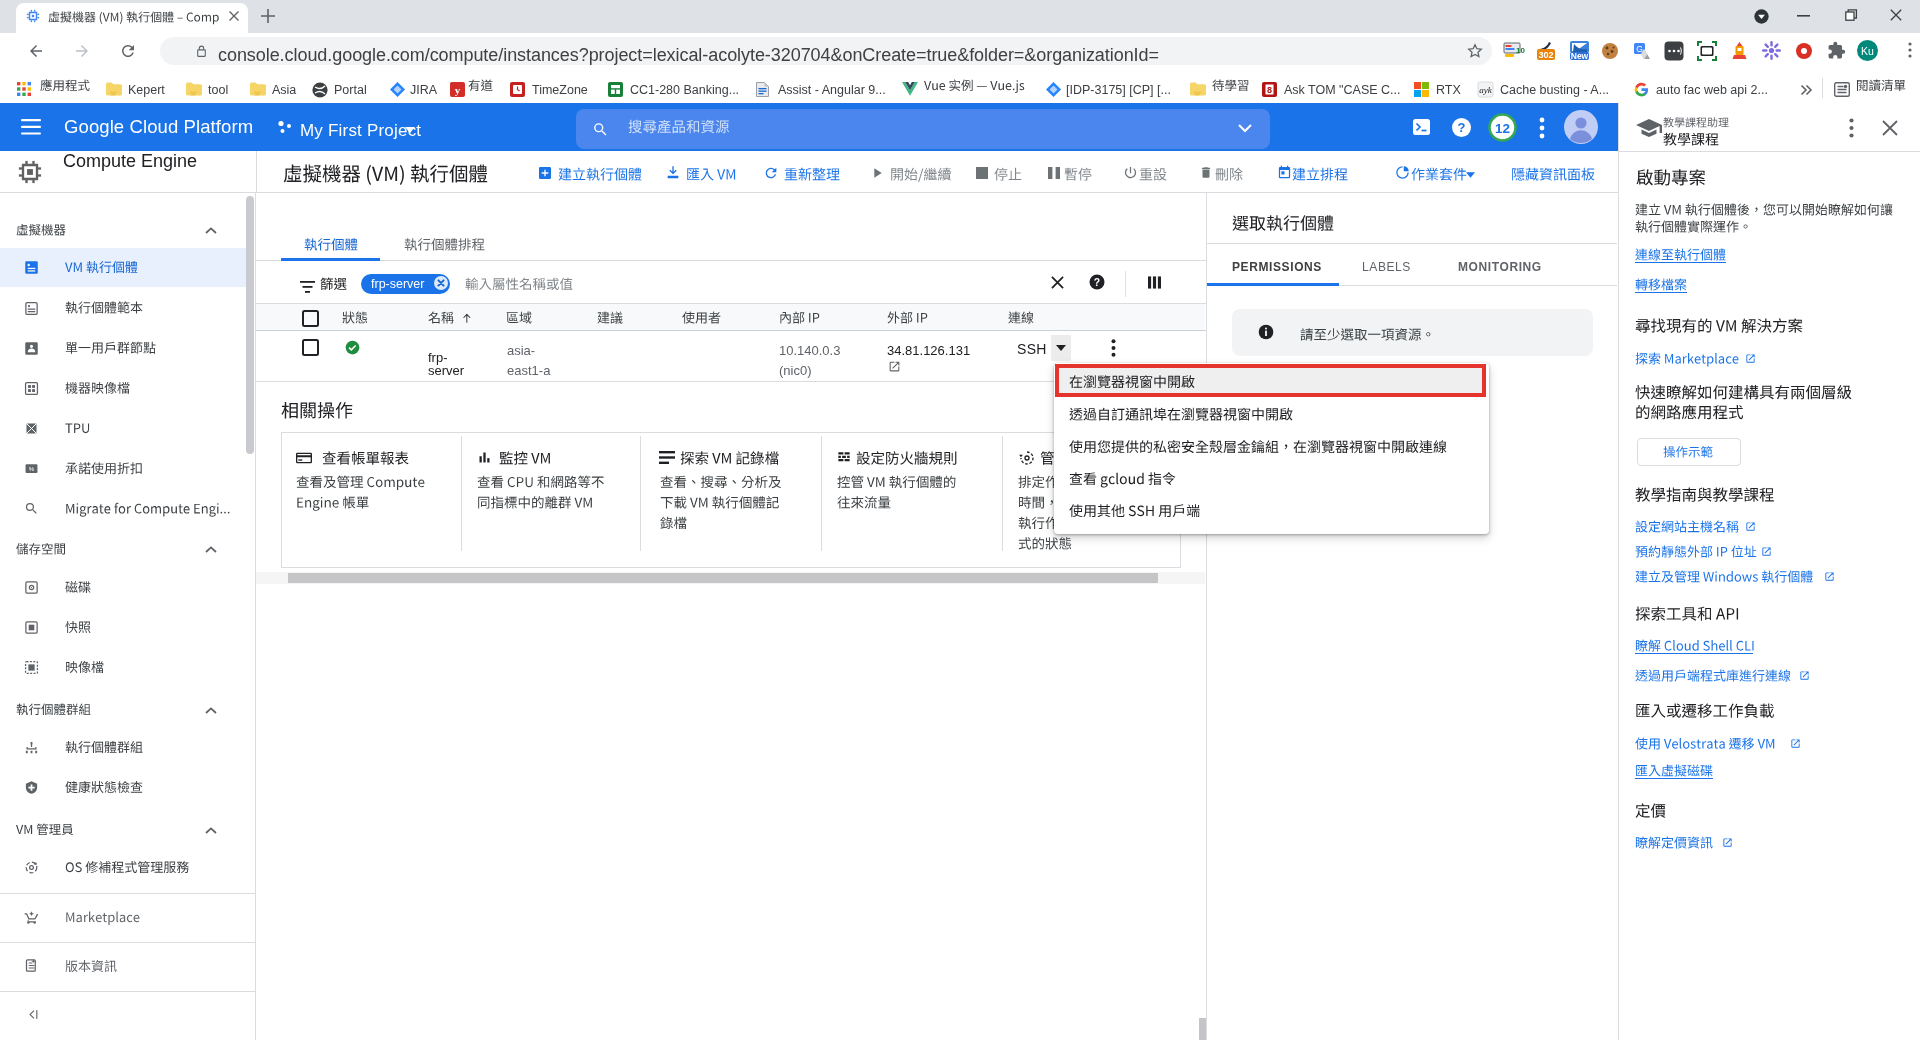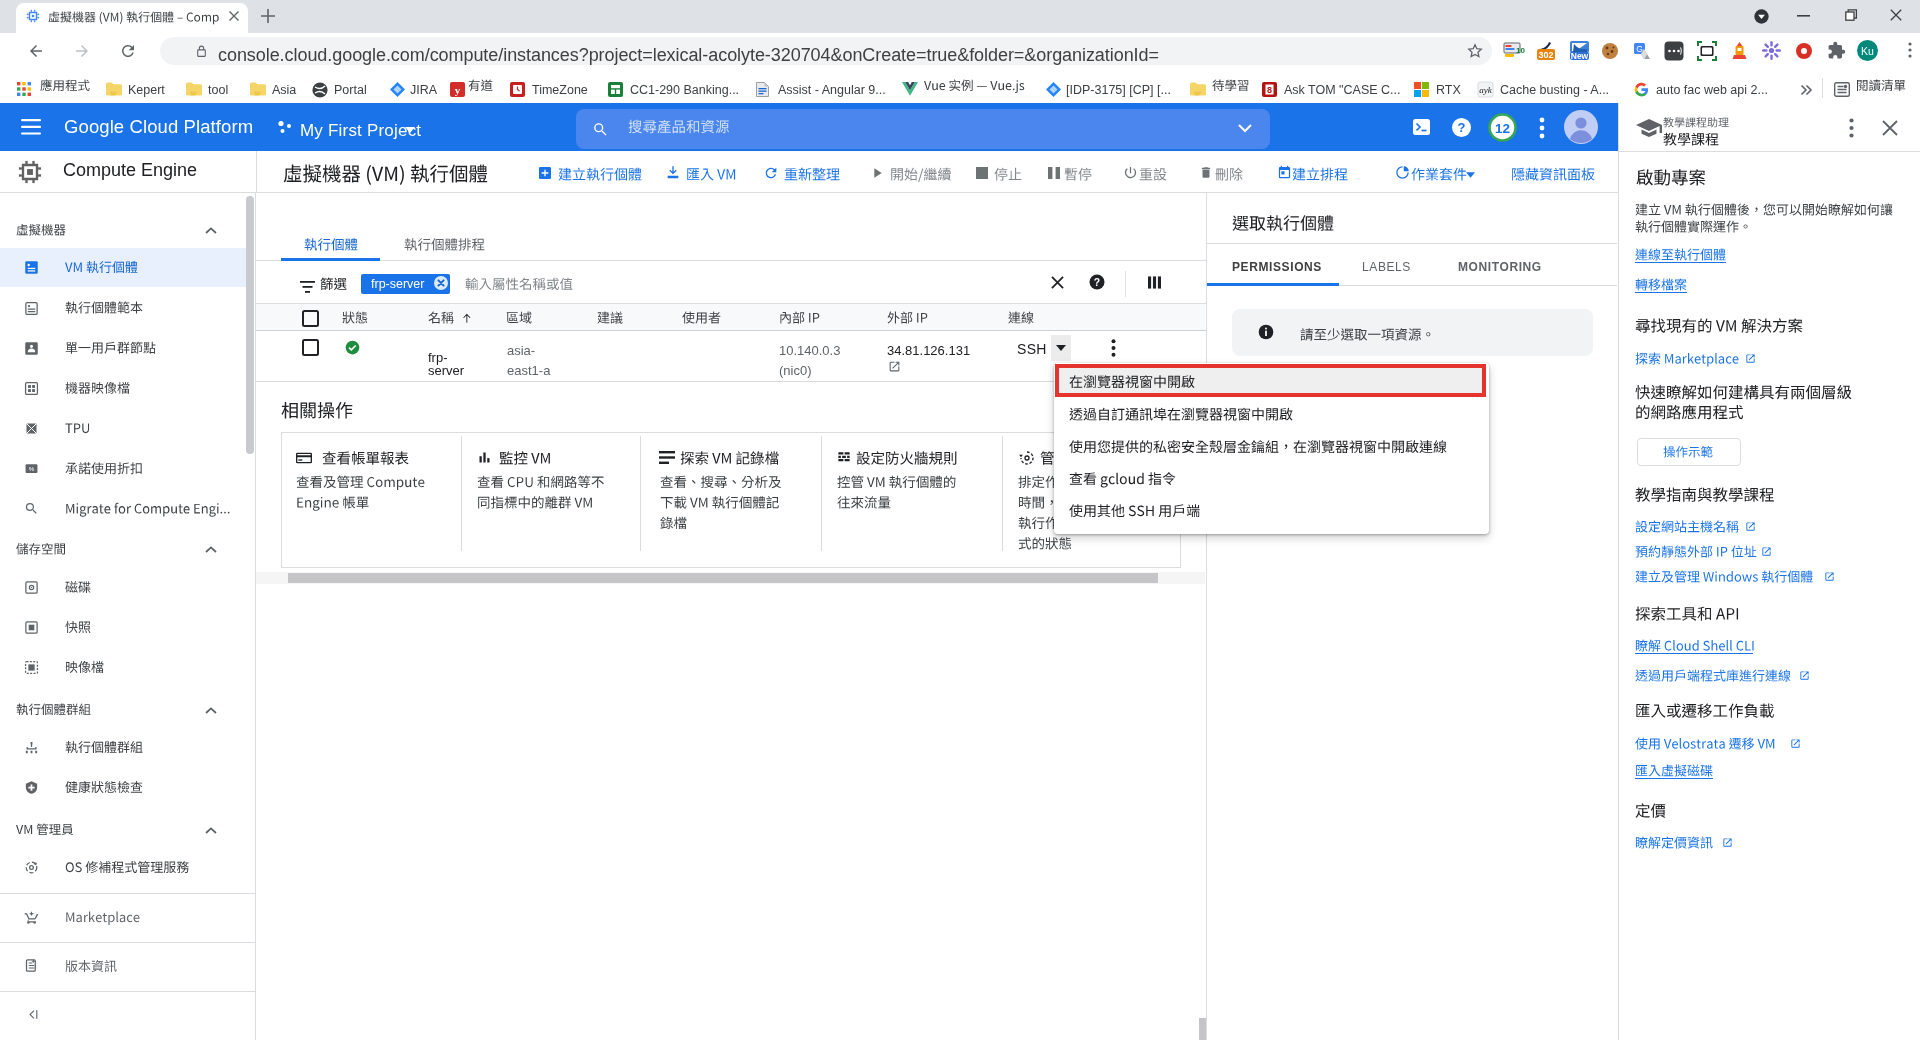--- a/index.html
+++ b/index.html
@@ -19,21 +19,21 @@
 #gsearch{left:576px;top:109px;width:694px;height:40px;border-radius:8px;background:#4a86ed}
 
 #toolbar{left:0;top:151px;width:1618px;height:42px;background:#fff;border-bottom:1px solid #dadce0}
 
 #sidebar{left:0;top:193px;width:256px;height:847px;background:#fff;border-right:1px solid #dadce0}
 #selnav{left:0;top:248px;width:248px;height:39px;background:#e8f0fe}
 .sep{position:absolute;left:0;width:255px;height:1px;background:#dadce0}
 
 #mainarea{left:256px;top:193px;width:950px;height:847px;background:#fff}
 .line{position:absolute;background:#dadce0}
-#chip{left:361px;top:274px;width:89px;height:20px;border-radius:2px;background:#1a73e8}
+#chip{left:361px;top:274px;width:89px;height:20px;border-radius:10px;background:#1a73e8}
 #chip span{position:absolute;left:10px;top:3px;font-size:12.5px;color:#fff;font-family:"Liberation Sans",sans-serif}
 
 #rpanel{left:1206px;top:193px;width:411px;height:847px;background:#fff;border-left:1px solid #dadce0}
 #infobox{left:1232px;top:309px;width:361px;height:47px;background:#f1f3f4;border-radius:8px}
 
 #tutor{left:1618px;top:103px;width:302px;height:937px;background:#fff;border-left:1px solid #dadce0}
 .latin{position:absolute;white-space:nowrap}
 </style></head>
 <body>
 
@@ -227,21 +227,21 @@
     <rect x="3" y="3" width="9" height="9" rx="1" fill="#fff"></rect>
     <path d="M7.5 4.5v3l2 1.5" stroke="#c5221f" fill="none" stroke-width="1.2"></path>
   </svg>
 <div class="bklabel" style="left:532px">TimeZone</div>
 <svg class="ic" style="left:608px;top:82px" width="15" height="15" viewBox="0 0 15 15">
     <rect width="15" height="15" rx="2" fill="#188038"></rect>
     <rect x="3" y="3" width="9" height="3.2" fill="#fff"></rect>
     <rect x="3" y="7.6" width="3.8" height="4.4" fill="#fff"></rect>
     <rect x="8.2" y="7.6" width="3.8" height="4.4" fill="#fff"></rect>
   </svg>
-<div class="bklabel" style="left:630px">CC1-290 Banking...</div>
+<div class="bklabel" style="left:630px">CC1-280 Banking...</div>
 <svg class="ic" style="left:756px;top:82px" width="13" height="15" viewBox="0 0 13 15">
     <path fill="#e8eaed" stroke="#9aa0a6" d="M.5.5h8l4 4v10H.5z"></path>
     <path fill="#bdc1c6" d="M8.5.5l4 4h-4z"></path>
     <rect x="2.5" y="6" width="8" height="1.3" fill="#1967d2"></rect>
     <rect x="2.5" y="8.5" width="8" height="1.3" fill="#1967d2"></rect>
     <rect x="2.5" y="11" width="5" height="1.3" fill="#1967d2"></rect>
   </svg>
 <div class="bklabel" style="left:778px">Assist - Angular 9...</div>
 <svg class="ic" style="left:902px;top:82px" width="16" height="14" viewBox="0 0 16 14">
     <path fill="#41b883" d="M0 0h3.2L8 8.3 12.8 0H16L8 13.8z"></path>
@@ -351,21 +351,21 @@
       <rect x="8" y="2.5" width="2" height="2.6"></rect>
       <rect x="14" y="2.5" width="2" height="2.6"></rect>
       <rect x="8" y="18.9" width="2" height="2.6"></rect>
       <rect x="14" y="18.9" width="2" height="2.6"></rect>
       <rect x="2.5" y="8" width="2.6" height="2"></rect>
       <rect x="2.5" y="14" width="2.6" height="2"></rect>
       <rect x="18.9" y="8" width="2.6" height="2"></rect>
       <rect x="18.9" y="14" width="2.6" height="2"></rect>
     </g>
   </svg>
-<div class="latin" style="left:63px;top:160px;font-size:18px;color:#202124">Compute Engine</div>
+<div class="latin" style="left:63px;top:151px;font-size:18px;color:#202124">Compute Engine</div>
 <svg class="ic" style="left:537px;top:165px" width="16" height="16" viewBox="0 0 24 24">
     <path fill="#1a73e8" d="M19 3H5a2 2 0 0 0-2 2v14a2 2 0 0 0 2 2h14a2 2 0 0 0 2-2V5a2 2 0 0 0-2-2zm-2 10h-4v4h-2v-4H7v-2h4V7h2v4h4z"></path>
   </svg>
 <svg class="ic" style="left:665px;top:165px" width="16" height="16" viewBox="0 0 24 24">
     <path fill="#1a73e8" d="M11 2h2v8.2l3.1-3.1 1.4 1.4L12 14 6.5 8.5l1.4-1.4L11 10.2zM4 16h16v4H4z"></path>
   </svg>
 <svg class="ic" style="left:763px;top:165px" width="16" height="16" viewBox="0 0 24 24">
     <path fill="#1a73e8" d="M17.65 6.35A8 8 0 1 0 19.73 14h-2.08a6 6 0 1 1-1.42-6.23L13 11h7V4z"></path>
   </svg>
 <svg class="ic" style="left:869px;top:165px" width="16" height="16" viewBox="0 0 24 24">

